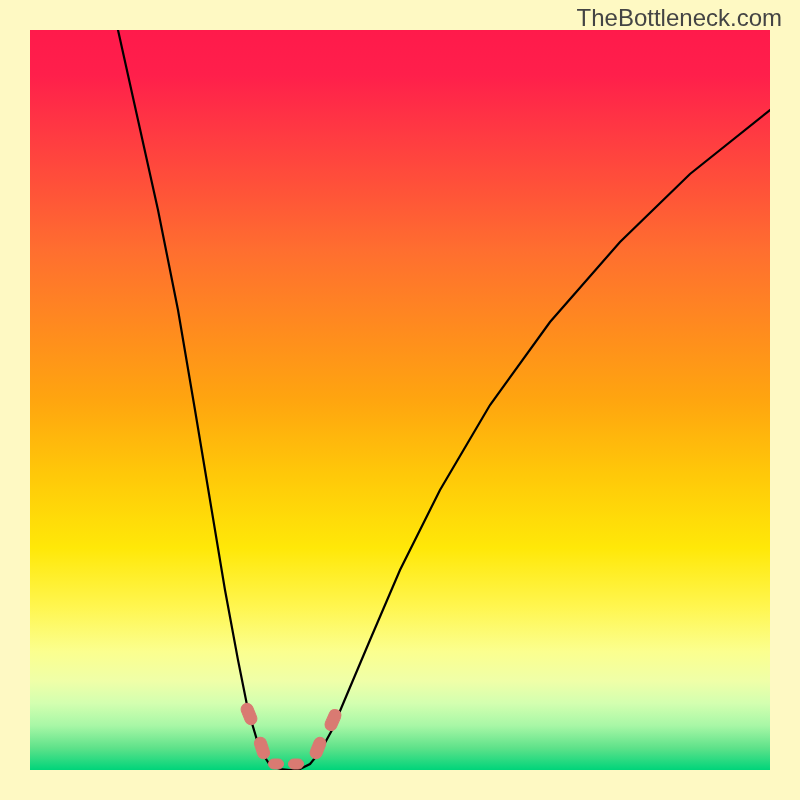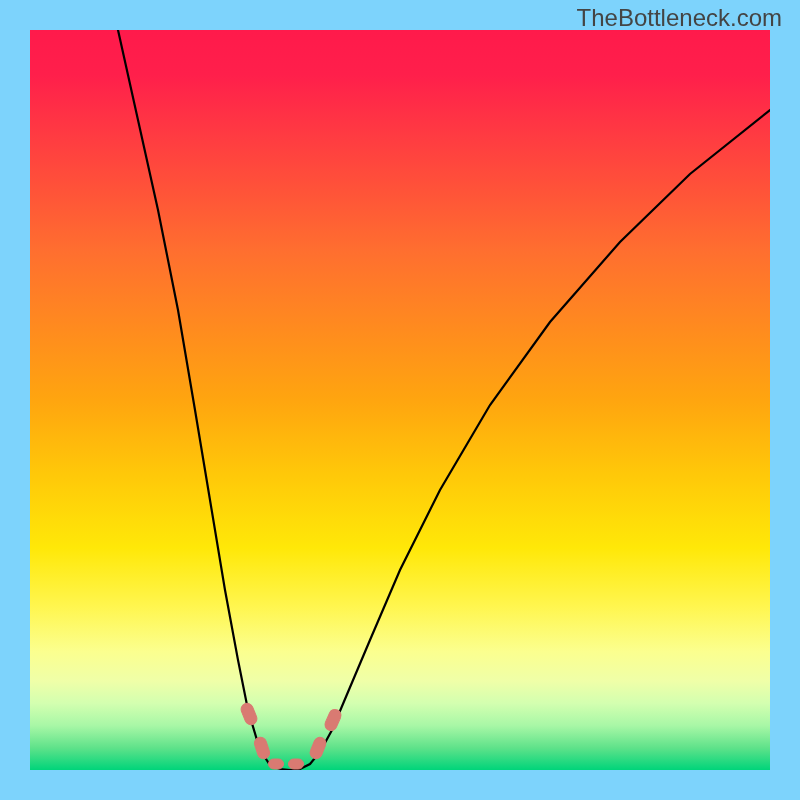--- a/index.html
+++ b/index.html
@@ -7,21 +7,21 @@
     padding: 0;
     width: 800px;
     height: 800px;
     background: #000;
     overflow: hidden;
   }
   .viewport {
     position: relative;
     width: 800px;
     height: 800px;
-    background: #7dd3fc;
+    background: #fef9c3;
     text-align: center;
   }
   .watermark {
     position: absolute;
     top: 4px;
     right: 18px;
     color: #444;
     font-family: Arial, sans-serif;
     font-size: 24px;
     font-weight: 500;

